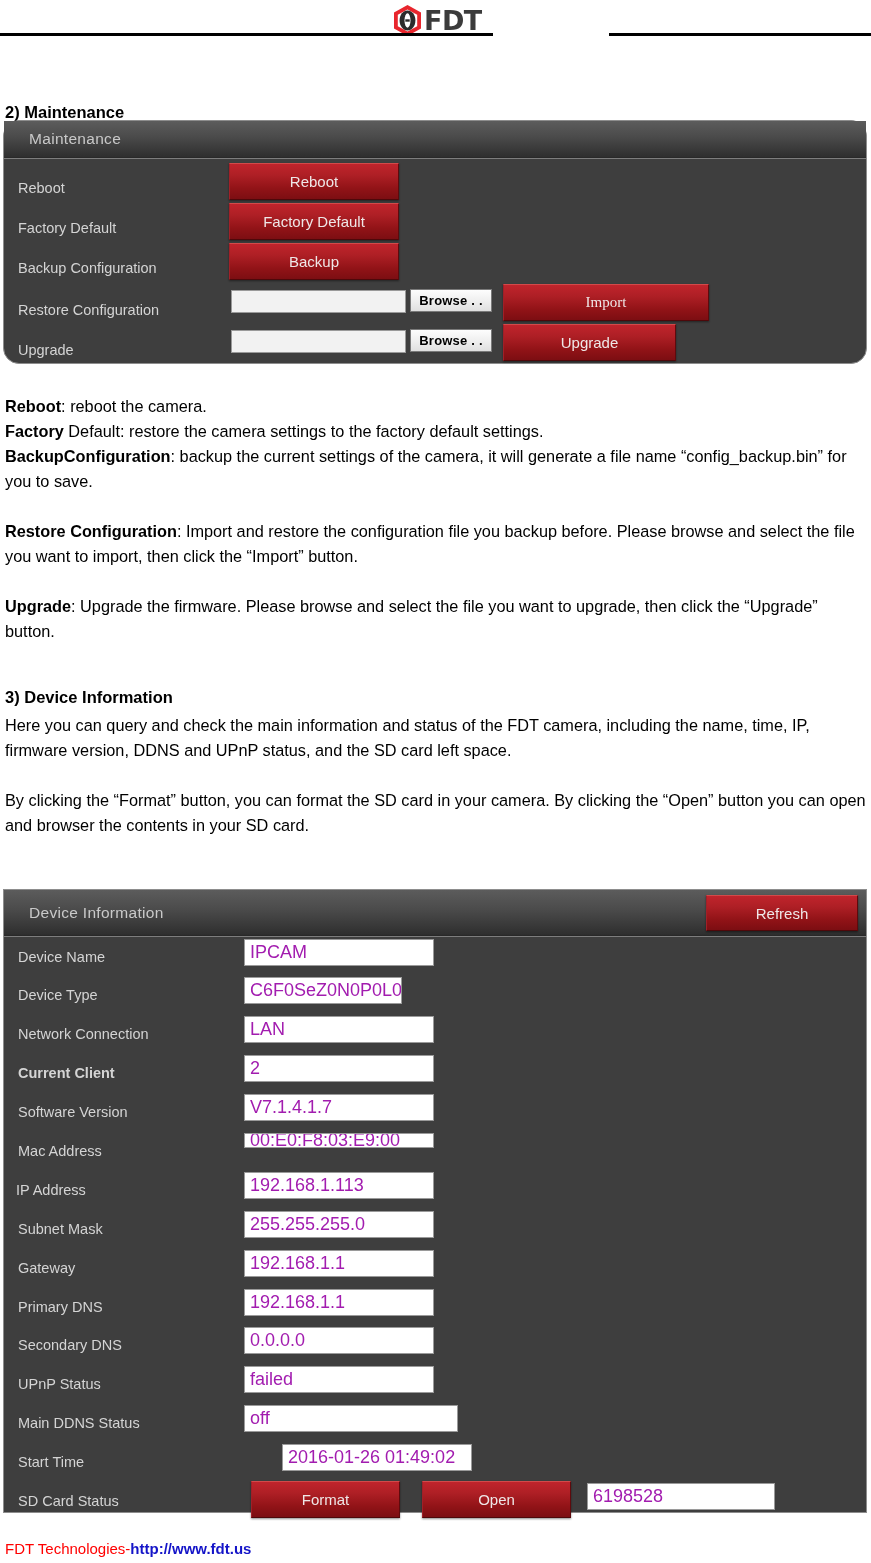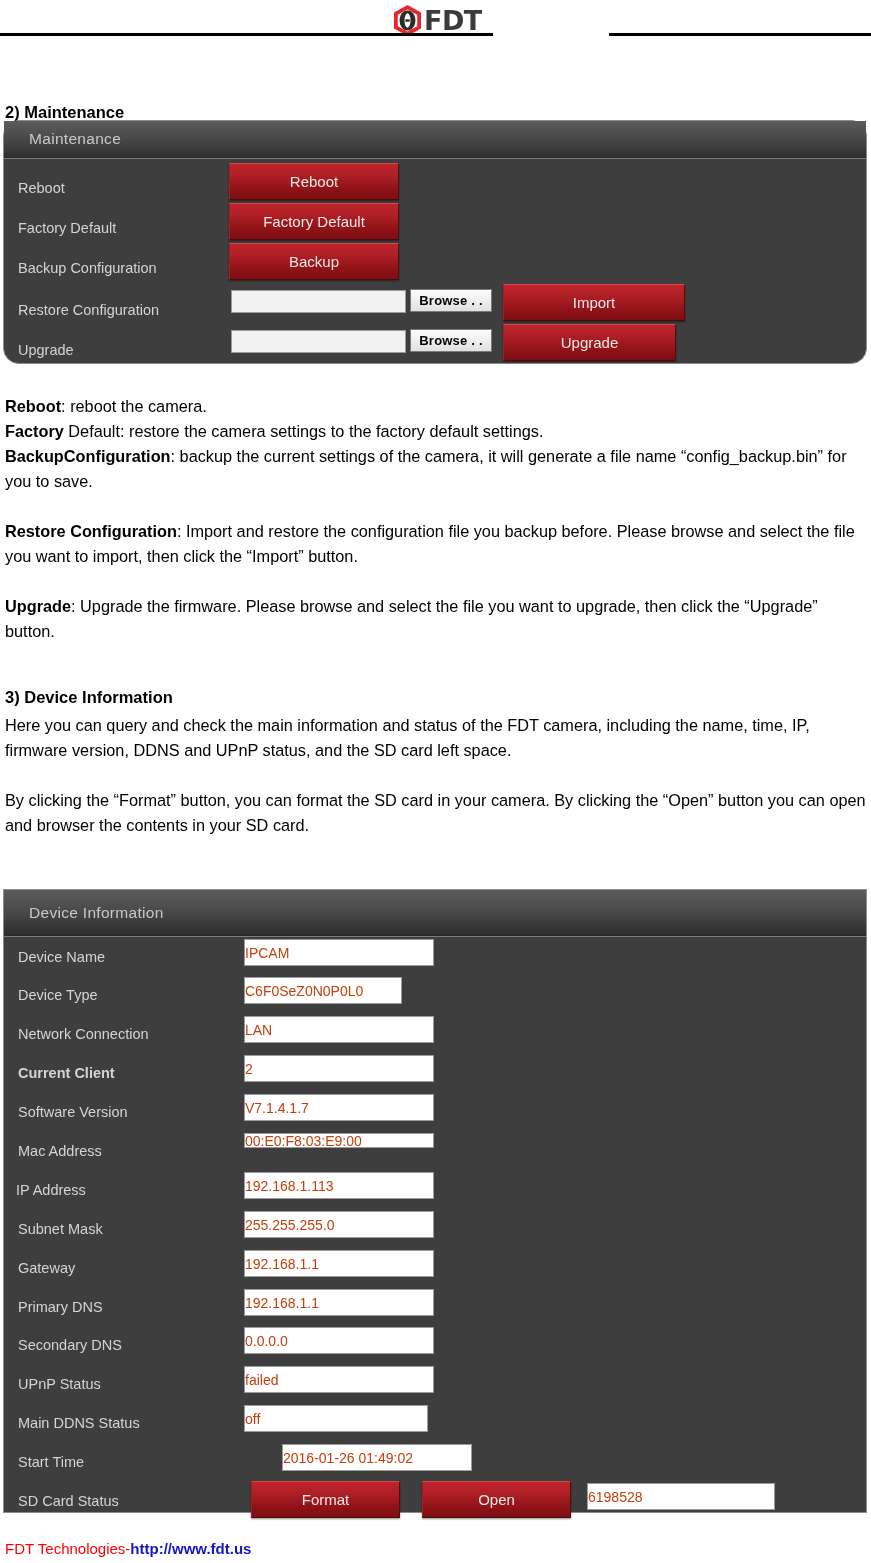--- a/index.html
+++ b/index.html
@@ -150,24 +150,25 @@
     position: absolute;
     background: #f2f2f2;
     border: 1px solid #9a9a9a;
     box-sizing: border-box;
   }
   .fld-white {
     position: absolute;
     background: #ffffff;
     border: 1px solid #9a9a9a;
     box-sizing: border-box;
-    font-size: 14px;
-    color: #c2410c;
+    font-size: 18px;
+    color: #a21caf;
     display: flex;
     align-items: center;
+    padding-left: 5px;
     white-space: nowrap;
     overflow: hidden;
   }
 
   
   .footer {
     position: absolute;
     left: 5px;
     bottom: 4px;
     font-size: 15px;
@@ -210,21 +211,21 @@
 
     <div class="row-label" style="left:14px; top:61px;">Factory Default</div>
     <div class="btn-red" style="left:225px; top:44px; width:170px; height:37px;">Factory Default</div>
 
     <div class="row-label" style="left:14px; top:101px;">Backup Configuration</div>
     <div class="btn-red" style="left:225px; top:84px; width:170px; height:37px;">Backup</div>
 
     <div class="row-label" style="left:14px; top:143px;">Restore Configuration</div>
     <div class="fld" style="left:227px; top:131px; width:175px; height:23px;"></div>
     <div class="btn-browse" style="left:406px; top:130px; width:82px; height:23px;">Browse . .</div>
-    <div class="btn-red" style="left:499px; top:125px; width:182px; height:37px;">Import</div>
+    <div class="btn-red" style="left:499px; top:125px; width:206px; height:37px;font-family:Liberation Serif, serif;">Import</div>
 
     <div class="row-label" style="left:14px; top:183px;">Upgrade</div>
     <div class="fld" style="left:227px; top:171px; width:175px; height:23px;"></div>
     <div class="btn-browse" style="left:406px; top:170px; width:82px; height:23px;">Browse . .</div>
     <div class="btn-red" style="left:499px; top:165px; width:173px; height:37px;">Upgrade</div>
   </div>
 </div>
 
 <div class="para" style="top:394px;">
   <b>Reboot</b><span>: reboot the camera.</span>
@@ -243,20 +244,21 @@
 </div>
 
 <div class="sec-title" style="left:5px; top:686px;">3) Device Information</div>
 
 <div class="para" style="top:713px;">Here you can query and check the main information and status of the FDT camera, including the name, time, IP, firmware version, DDNS and UPnP status, and the SD card left space.</div>
 <div class="para" style="top:788px;">By clicking the “Format” button, you can format the SD card in your camera. By clicking the “Open” button you can open and browser the contents in your SD card.</div>
 
 <div class="panel" style="left:3px; top:889px; width:864px; height:624px;">
   <div class="panel-titlebar" style="height:46px;">
     <div class="panel-title" style="top:14px;">Device Information</div>
+    <div class="btn-red" style="left:702px; top:5px; width:152px; height:36px;">Refresh</div>
   </div>
   <div class="panel-body">
 
     <div class="row-label" style="left:14px; top:12px;">Device Name</div>
     <div class="fld-white" style="left:240px; top:2px; width:190px; height:27px;">IPCAM</div>
 
     <div class="row-label" style="left:14px; top:50px;">Device Type</div>
     <div class="fld-white" style="left:240px; top:40px; width:158px; height:27px;">C6F0SeZ0N0P0L0</div>
 
     <div class="row-label" style="left:14px; top:89px;">Network Connection</div>
@@ -283,21 +285,21 @@
     <div class="row-label" style="left:14px; top:362px;">Primary DNS</div>
     <div class="fld-white" style="left:240px; top:352px; width:190px; height:27px;">192.168.1.1</div>
 
     <div class="row-label" style="left:14px; top:400px;">Secondary DNS</div>
     <div class="fld-white" style="left:240px; top:390px; width:190px; height:27px;">0.0.0.0</div>
 
     <div class="row-label" style="left:14px; top:439px;">UPnP Status</div>
     <div class="fld-white" style="left:240px; top:429px; width:190px; height:27px;">failed</div>
 
     <div class="row-label" style="left:14px; top:478px;">Main DDNS Status</div>
-    <div class="fld-white" style="left:240px; top:468px; width:184px; height:27px;">off</div>
+    <div class="fld-white" style="left:240px; top:468px; width:214px; height:27px;">off</div>
 
     <div class="row-label" style="left:14px; top:517px;">Start Time</div>
     <div class="fld-white" style="left:240px; top:507px; width:190px; height:27px;margin-left:38px;">2016-01-26 01:49:02</div>
 
     <div class="row-label" style="left:14px; top:556px;">SD Card Status</div>
     <div class="btn-red" style="left:247px; top:544px; width:149px; height:37px;">Format</div>
     <div class="btn-red" style="left:418px; top:544px; width:149px; height:37px;">Open</div>
     <div class="fld-white" style="left:583px; top:546px; width:188px; height:27px;">6198528</div>
   </div>
 </div>

